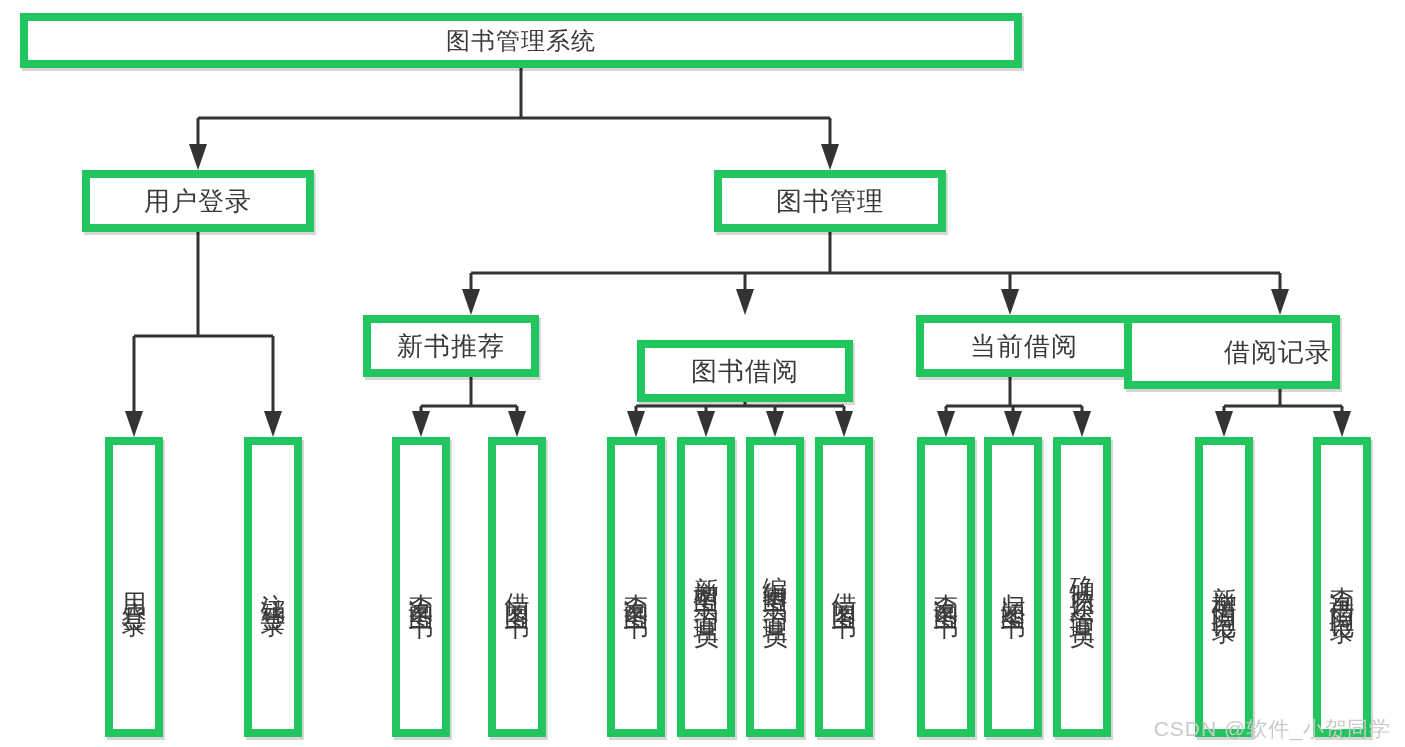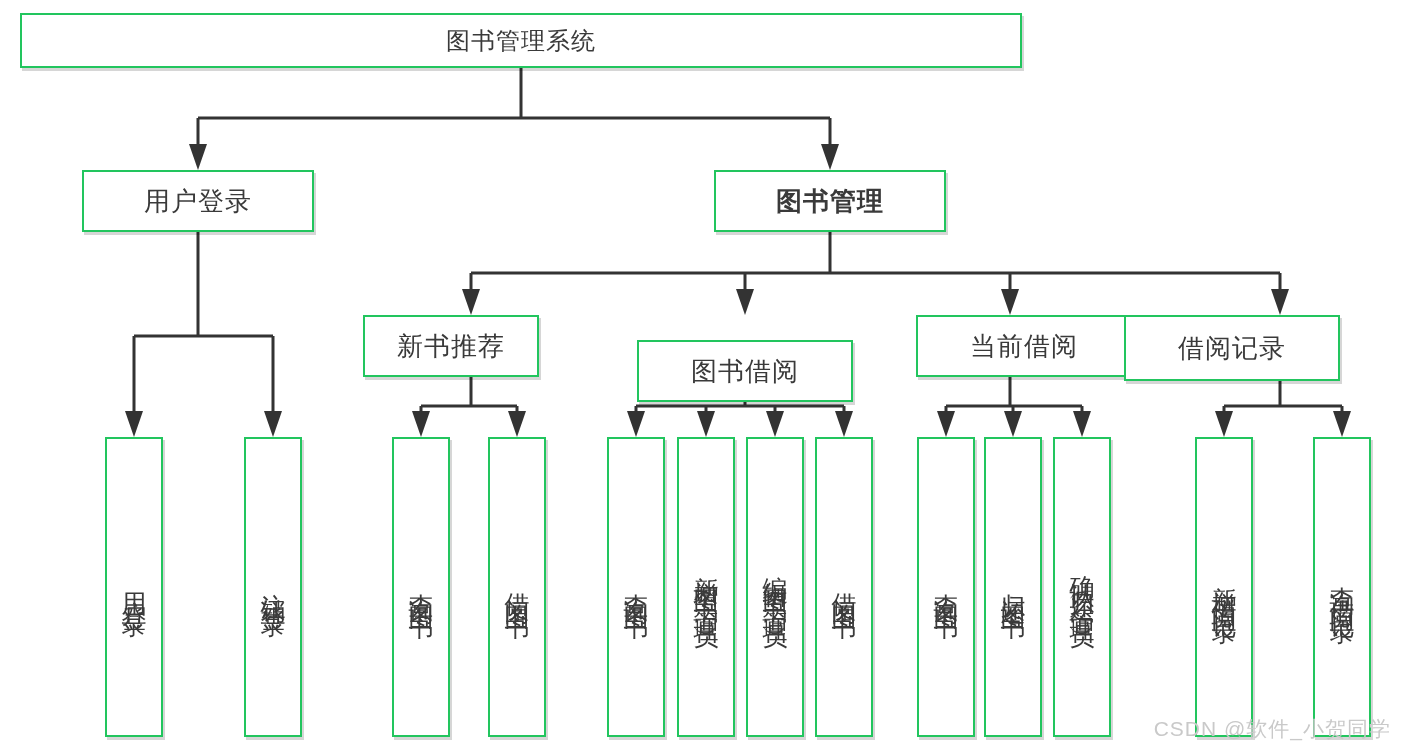--- a/index.html
+++ b/index.html
@@ -3,21 +3,21 @@
 <meta charset="utf-8">
 <style>
   html,body { margin:0; padding:0; background:#fff; }
   .stage {
     position:relative; width:1405px; height:747px; background:#ffffff;
     font-family:"Liberation Sans", sans-serif; overflow:hidden;
   }
   svg.connectors { position:absolute; left:0; top:0; width:1405px; height:747px; }
   .box {
     position:absolute; box-sizing:border-box;
-    border:2px solid #22c55e; background:#ffffff;
+    border:8px solid #22c55e; background:#ffffff;
     display:flex; align-items:center; justify-content:center;
     color:#3a3a3a; box-shadow:2px 3px 0 rgba(0,0,0,0.16);
   }
   .root  { font-size:24px; letter-spacing:1px; }
   .node  { font-size:26px; letter-spacing:1px; }
   .vnode { font-size:25px; }
   .vnode .lbl {
     writing-mode:vertical-rl; text-orientation:mixed;
     letter-spacing:7px; line-height:1;
   }
@@ -71,34 +71,34 @@
     </g>
   </svg>
 
   <div class="box root" style="left:20px; top:13px; width:1002px; height:55px;">
     <span class="lbl">图书管理系统</span>
   </div>
 
   <div class="box node" style="left:82px; top:170px; width:232px; height:62px;">
     <span class="lbl">用户登录</span>
   </div>
-  <div class="box node" style="left:714px; top:170px; width:232px; height:62px;font-weight:bold;">
+  <div class="box node" style="left:714px; top:170px; width:232px; height:62px;">
     <span class="lbl">图书管理</span>
   </div>
 
   <div class="box node" style="left:363px; top:315px; width:176px; height:62px;">
     <span class="lbl">新书推荐</span>
   </div>
   <div class="box node" style="left:637px; top:315px; width:216px; height:62px;margin-top:25px;">
     <span class="lbl">图书借阅</span>
   </div>
   <div class="box node" style="left:902px; top:315px; width:216px; height:62px;margin-left:14px;">
     <span class="lbl">当前借阅</span>
   </div>
-  <div class="box node" style="left:1124px; top:315px; width:216px; height:66px;">
+  <div class="box node" style="left:1124px; top:315px; width:216px; height:74px;justify-content:flex-end;">
     <span class="lbl">借阅记录</span>
   </div>
 
   <div class="box vnode" style="left:105px; top:437px; width:58px; height:300px;">
     <span class="lbl">用户登录</span>
   </div>
   <div class="box vnode" style="left:244px; top:437px; width:58px; height:300px;">
     <span class="lbl">注销登录</span>
   </div>
 

